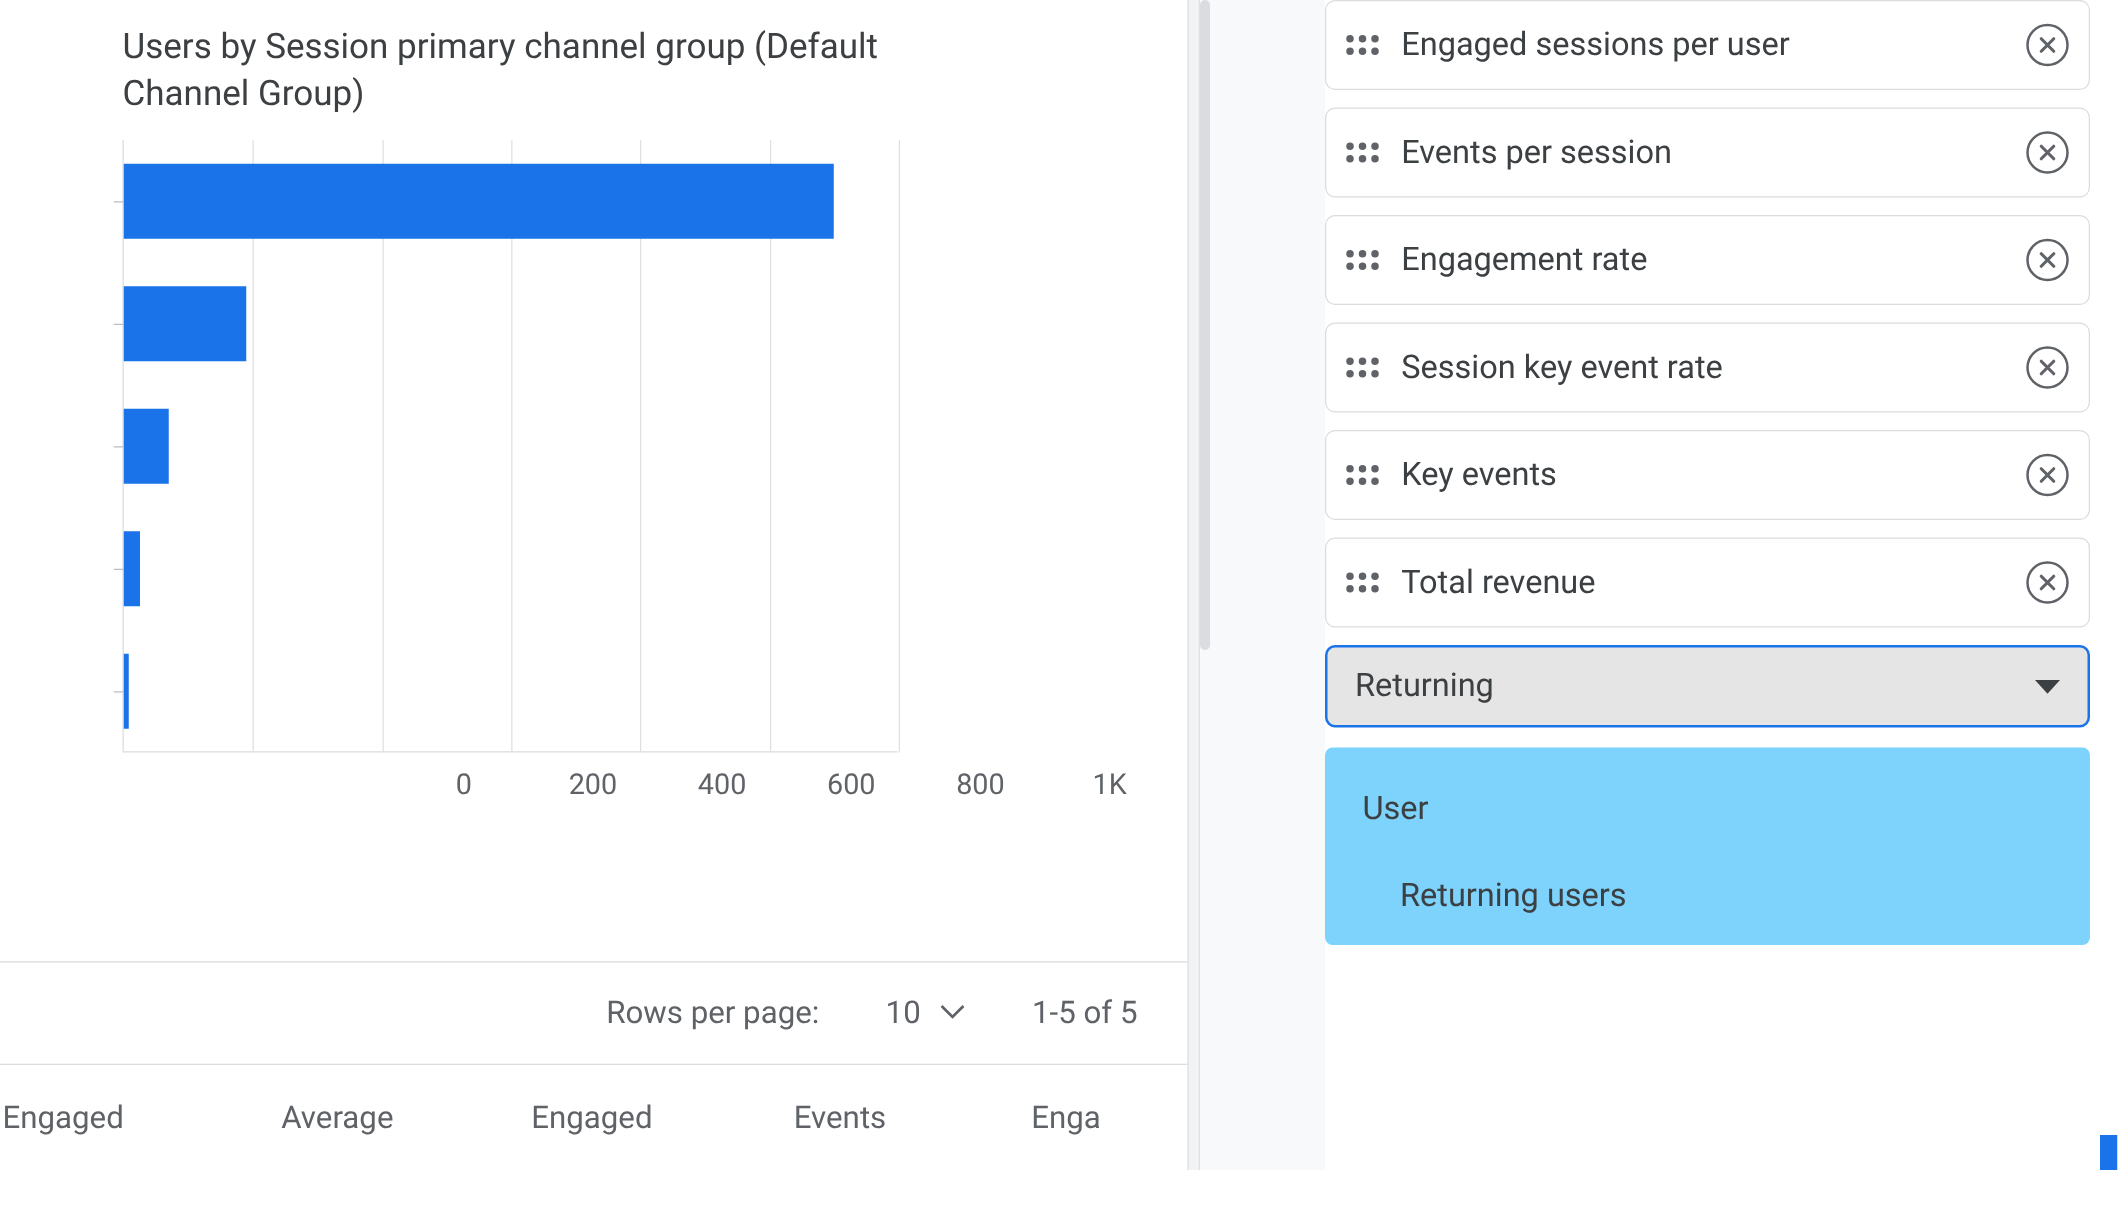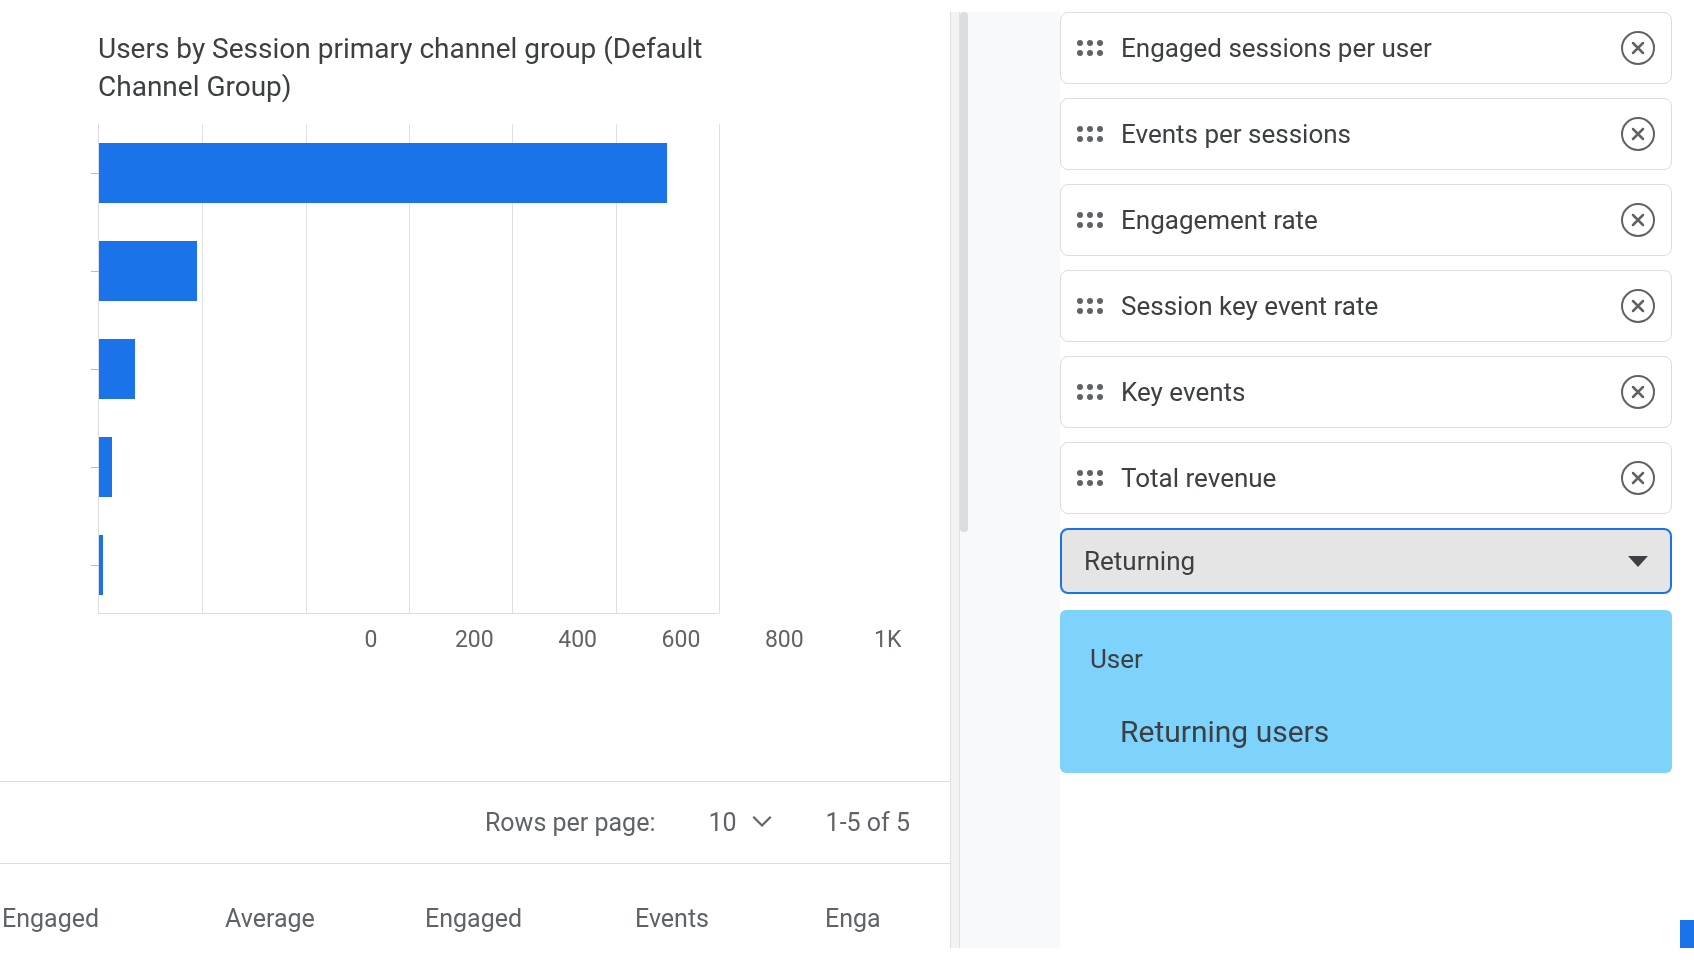--- a/index.html
+++ b/index.html
@@ -8,21 +8,20 @@
     padding: 0;
     font-family: 'Google Sans', Roboto, Arial, sans-serif;
     background: #fff;
     color: #3c4043;
   }
   .container {
     display: flex;
     width: 1694px;
     height: 936px;
     overflow: hidden;
-    margin-top: 12px;
   }
   .main-panel {
     width: 950px;
     padding: 0;
     position: relative;
   }
   .chart-title {
     font-size: 28px;
     color: #3c4043;
     font-weight: 400;
@@ -125,21 +124,21 @@
   .rows-select {
     display: flex;
     align-items: center;
     gap: 14px;
     cursor: pointer;
   }
   .down-caret svg { display:block; }
   .table-header-row {
     display: flex;
     border-top: 1px solid #dadce0;
-    padding-top: 40px;
+    padding-top: 28px;
   }
   .th-cell {
     font-size: 25px;
     color: #5f6368;
     font-weight: 400;
   }
   .divider-vert {
     width: 10px;
     background: #f1f3f4;
     border-left: 1px solid #e0e0e0;
@@ -235,21 +234,21 @@
     border-radius: 6px;
     padding: 18px 0 0 0;
     background:#7dd3fc;
   }
   .dd-group {
     font-size: 26px;
     color: #3c4043;
     padding: 16px 0 16px 30px;
   }
   .dd-item {
-    font-size: 30px;
+    font-size: 26px;
     color: #3c4043;
     padding: 24px 0 24px 60px;
     cursor: pointer;
   }
   .side-edge {
     position:absolute;
     right:0;
     top:908px;
     width:14px;
     height:64px;
@@ -361,21 +360,21 @@
         </div>
         <div class="metric-card">
           <div class="drag-handle">
             <span></span>
             <span></span>
             <span></span>
             <span></span>
             <span></span>
             <span></span>
           </div>
-          <div class="metric-label">Events per sessions</div>
+          <div class="metric-label">Events per session</div>
           <div class="remove-btn">
             <svg width="14" height="14" viewBox="0 0 14 14">
               <path d="M2 2 L12 12 M12 2 L2 12" stroke="#5f6368" stroke-width="2.5" stroke-linecap="round"></path>
             </svg>
           </div>
         </div>
         <div class="metric-card">
           <div class="drag-handle">
             <span></span>
             <span></span>

